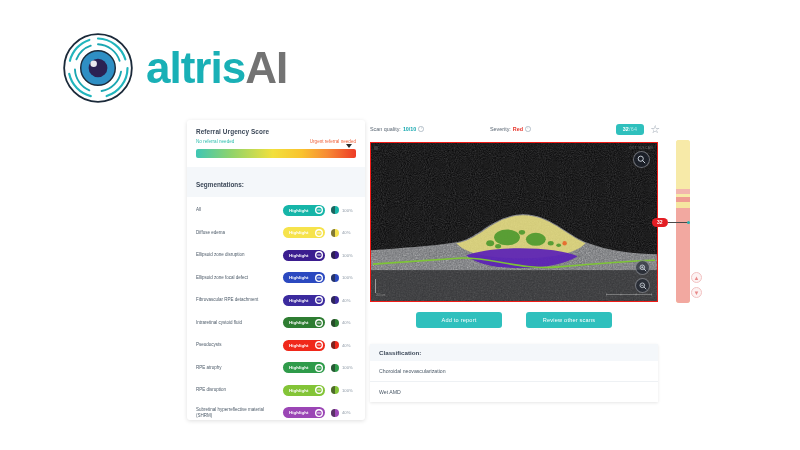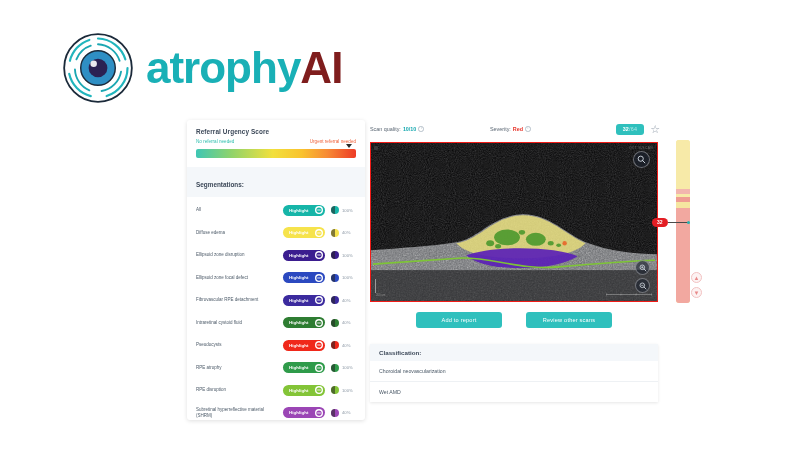--- a/index.html
+++ b/index.html
@@ -8,21 +8,21 @@
     background: #ffffff;
     font-family: "Liberation Sans", sans-serif;
     overflow: hidden;
   }
   #root { position: relative; width: 800px; height: 450px; background:#fff; }
 
   
   .logo-wrap { position:absolute; left:62px; top:32px; display:flex; align-items:center; gap:12px; }
   .logo-mark { width:72px; height:72px; flex:0 0 72px; }
   .logo-text { font-size:44px; font-weight:700; color:#19b0b6; letter-spacing:-1px; line-height:1; }
-  .logo-text .ai { color:#7f1d1d; }
+  .logo-text .ai { color:#737373; }
 
   
   .left-panel {
     position:absolute; left:187px; top:120px; width:178px; height:300px;
     background:#ffffff; border-radius:3px;
     box-shadow:0 1px 4px rgba(0,0,0,.13);
     overflow:hidden;
   }
   .rus-head { padding:8px 9px 2px 9px; }
   .rus-title { font-size:6.4px; font-weight:700; color:#3c4858; letter-spacing:.1px; }
@@ -154,21 +154,21 @@
           <path d="M38 81 A33 33 0 0 1 18 52"></path>
           <path d="M20 38 A33 33 0 0 1 40 19"></path>
         </g>
         <circle cx="50" cy="50" r="24" fill="#2f8fc4"></circle>
         <circle cx="50" cy="50" r="24" fill="none" stroke="#1b2a3a" stroke-width="2"></circle>
         <circle cx="50" cy="50" r="13" fill="#2b2152"></circle>
         <circle cx="44" cy="44" r="4.5" fill="#ffffff" opacity=".9"></circle>
       </svg>
     </div>
     <div class="logo-text">
-      <span>atrophy</span><span class="ai">AI</span>
+      <span>altris</span><span class="ai">AI</span>
     </div>
   </div>
 
   <div class="left-panel">
 
     <div class="rus-head">
       <div class="rus-title">Referral Urgency Score</div>
       <div class="rus-labels">
         <span class="rus-lab-left">No referral needed</span>
         <span class="rus-lab-right">Urgent referral needed</span>

